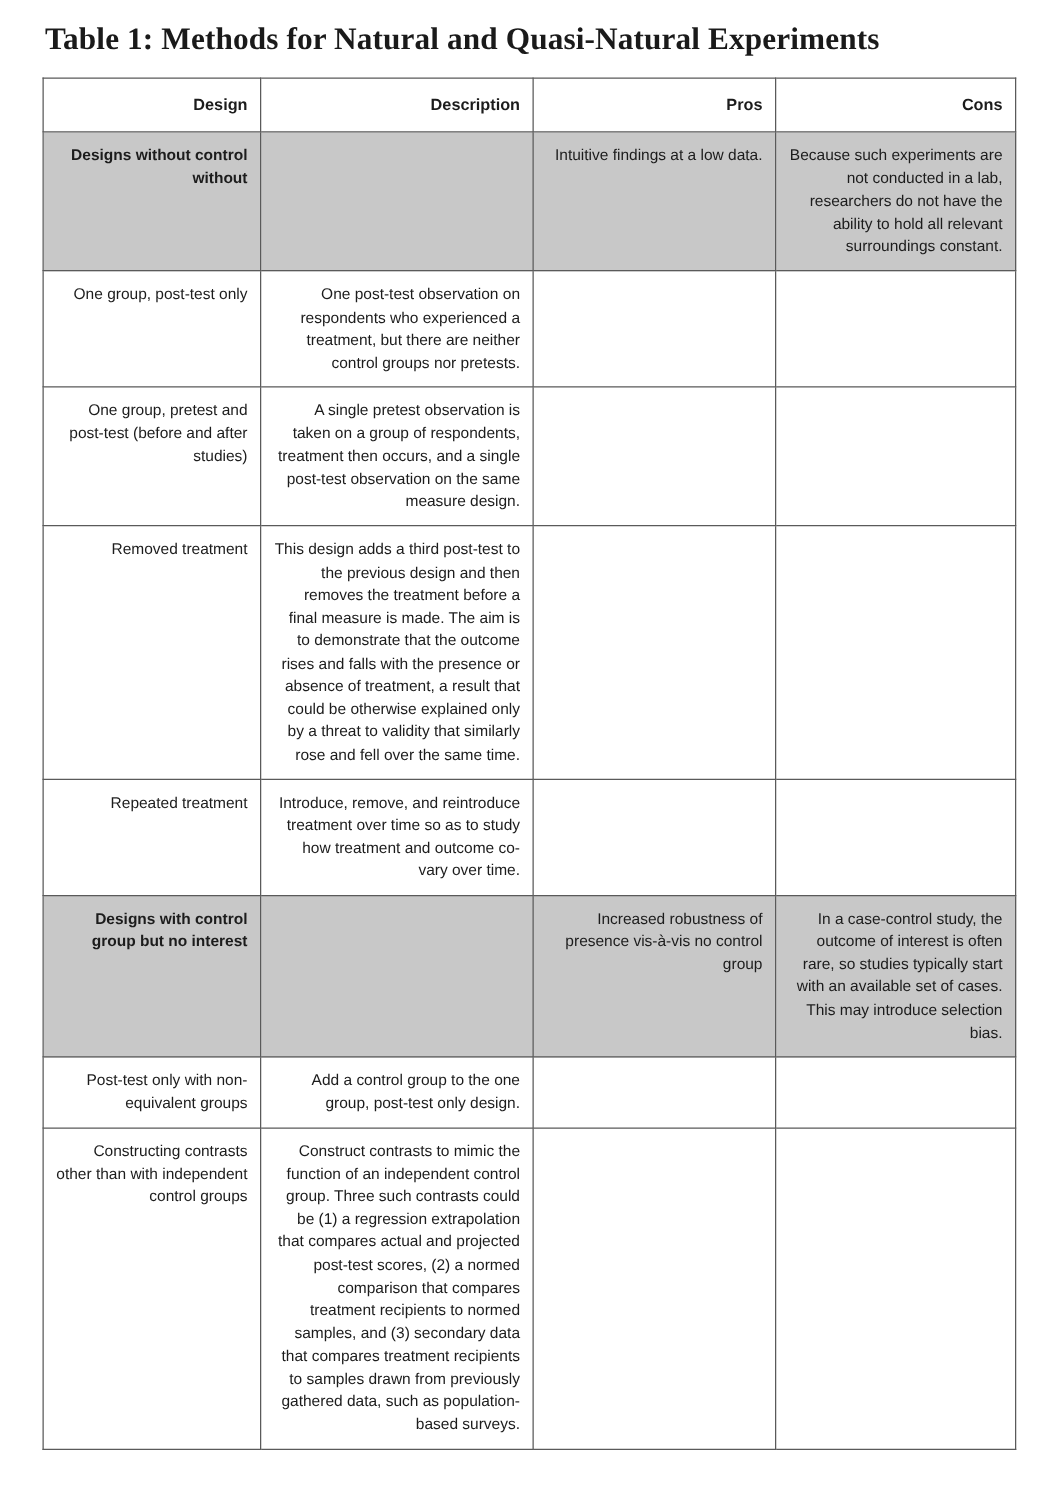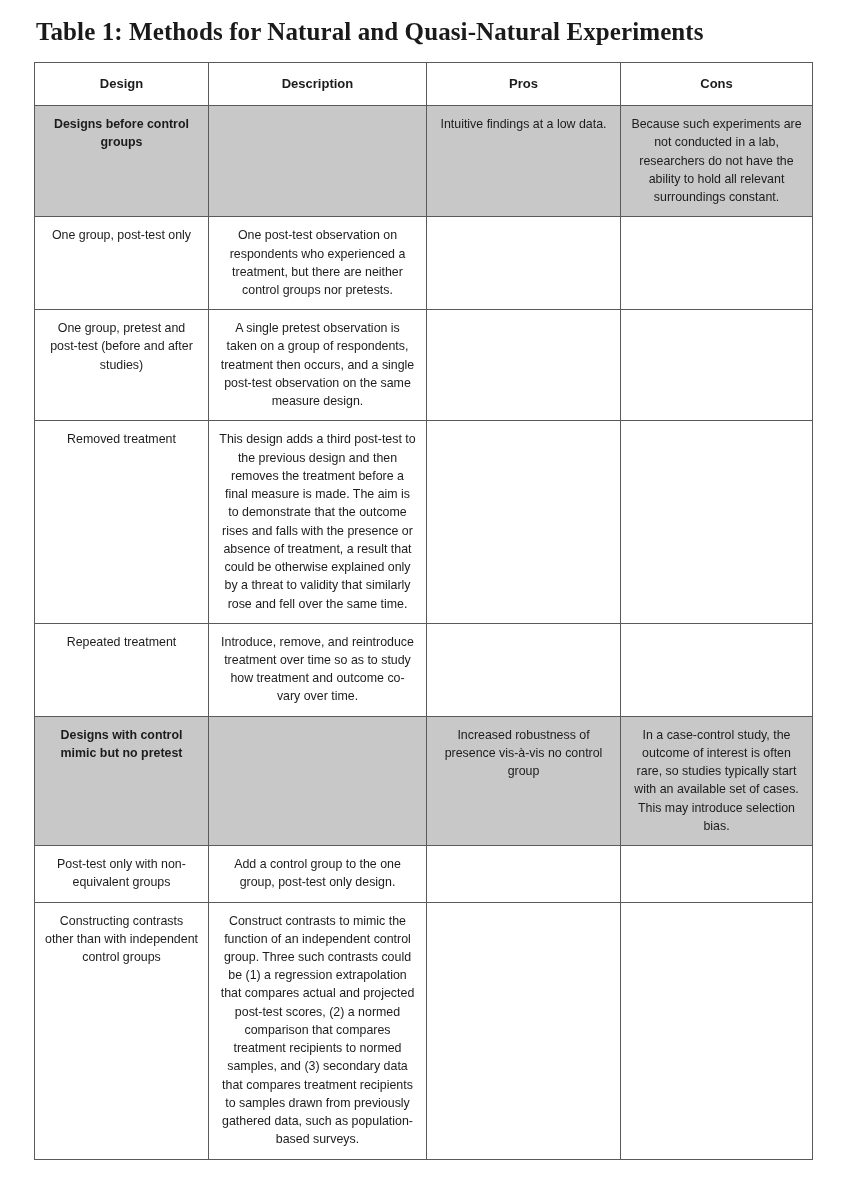--- a/index.html
+++ b/index.html
@@ -35,21 +35,21 @@
     table-layout: fixed;
     border: 1.5px solid #4a4a4a;
   }
   table.methods td, table.methods th {
     border: 1px solid #5a5a5a;
     vertical-align: top;
     padding: 9px 10px 10px 10px;
     font-size: 12.4px;
     line-height: 1.47;
     color: #1c1c1c;
-    text-align: center;
+    text-align: right;
     word-wrap: break-word;
     hyphens: none;
   }
   table.methods th {
     font-weight: bold;
     font-size: 13px;
     padding-top: 11px;
     padding-bottom: 12px;
     background: #ffffff;
   }
@@ -84,21 +84,21 @@
     <thead>
       <tr>
         <th>Design</th>
         <th>Description</th>
         <th>Pros</th>
         <th>Cons</th>
       </tr>
     </thead>
     <tbody>
       <tr class="section-row">
-        <td class="section-label">Designs before control groups</td>
+        <td class="section-label">Designs without control without</td>
         <td></td>
         <td>Intuitive findings at a low data.</td>
         <td>Because such experiments are not conducted in a lab, researchers do not have the ability to hold all relevant surroundings constant.</td>
       </tr>
       <tr>
         <td>One group, post-test only</td>
         <td>One post-test observation on respondents who experienced a treatment, but there are neither control groups nor pretests.</td>
         <td class="empty"></td>
         <td class="empty"></td>
       </tr>
@@ -114,21 +114,21 @@
         <td class="empty"></td>
         <td class="empty"></td>
       </tr>
       <tr>
         <td>Repeated treatment</td>
         <td>Introduce, remove, and reintroduce treatment over time so as to study how treatment and outcome co-vary over time.</td>
         <td class="empty"></td>
         <td class="empty"></td>
       </tr>
       <tr class="section-row">
-        <td class="section-label">Designs with control mimic but no pretest</td>
+        <td class="section-label">Designs with control group but no interest</td>
         <td></td>
         <td>Increased robustness of presence vis-à-vis no control group</td>
         <td>In a case-control study, the outcome of interest is often rare, so studies typically start with an available set of cases. This may introduce selection bias.</td>
       </tr>
       <tr>
         <td>Post-test only with non-equivalent groups</td>
         <td>Add a control group to the one group, post-test only design.</td>
         <td class="empty"></td>
         <td class="empty"></td>
       </tr>

